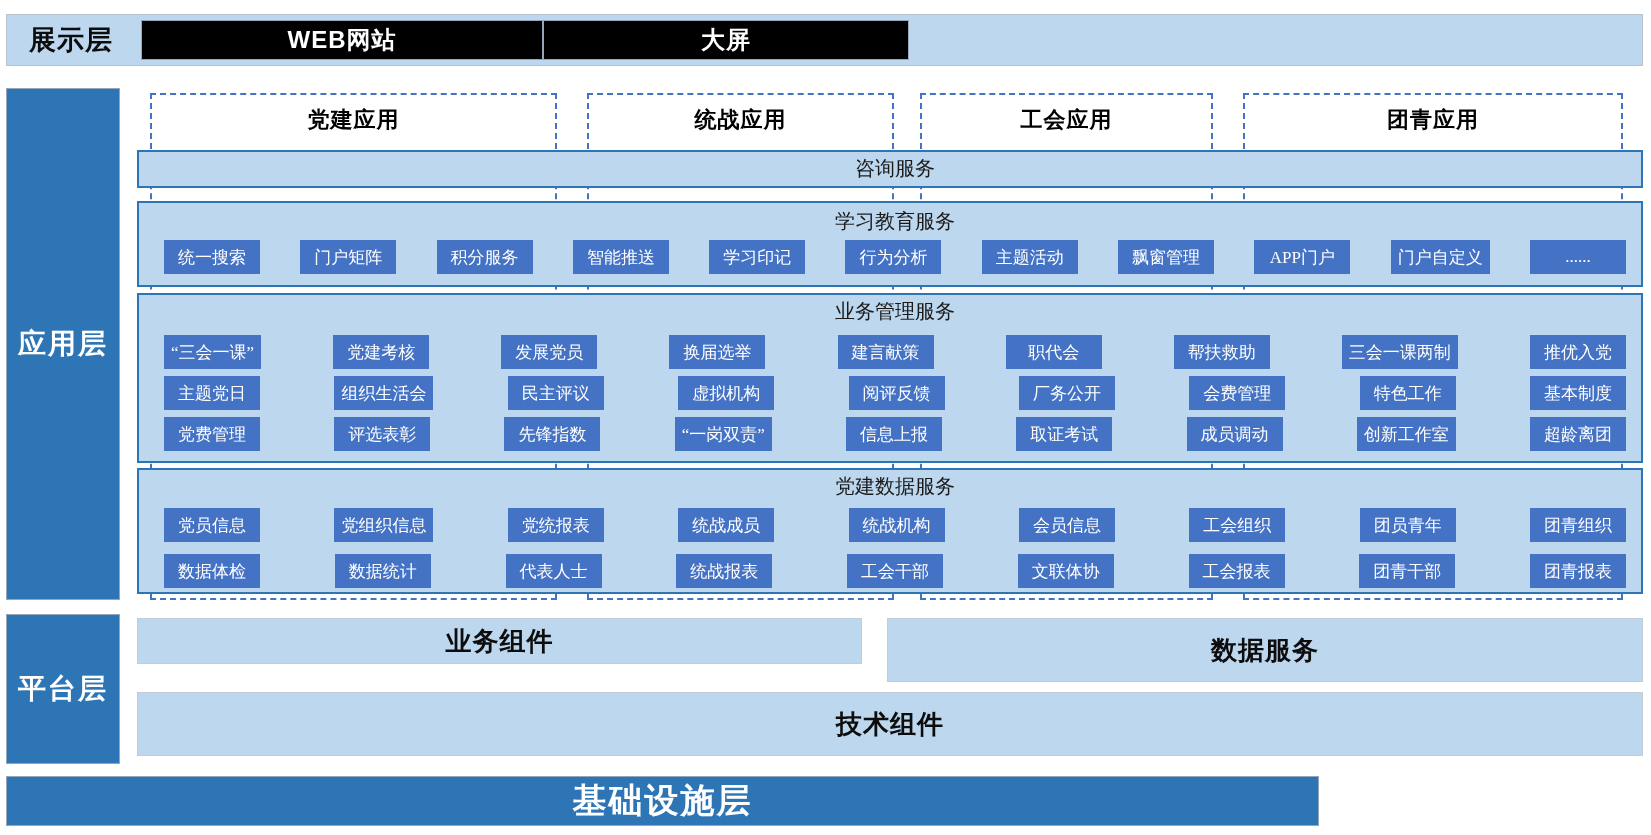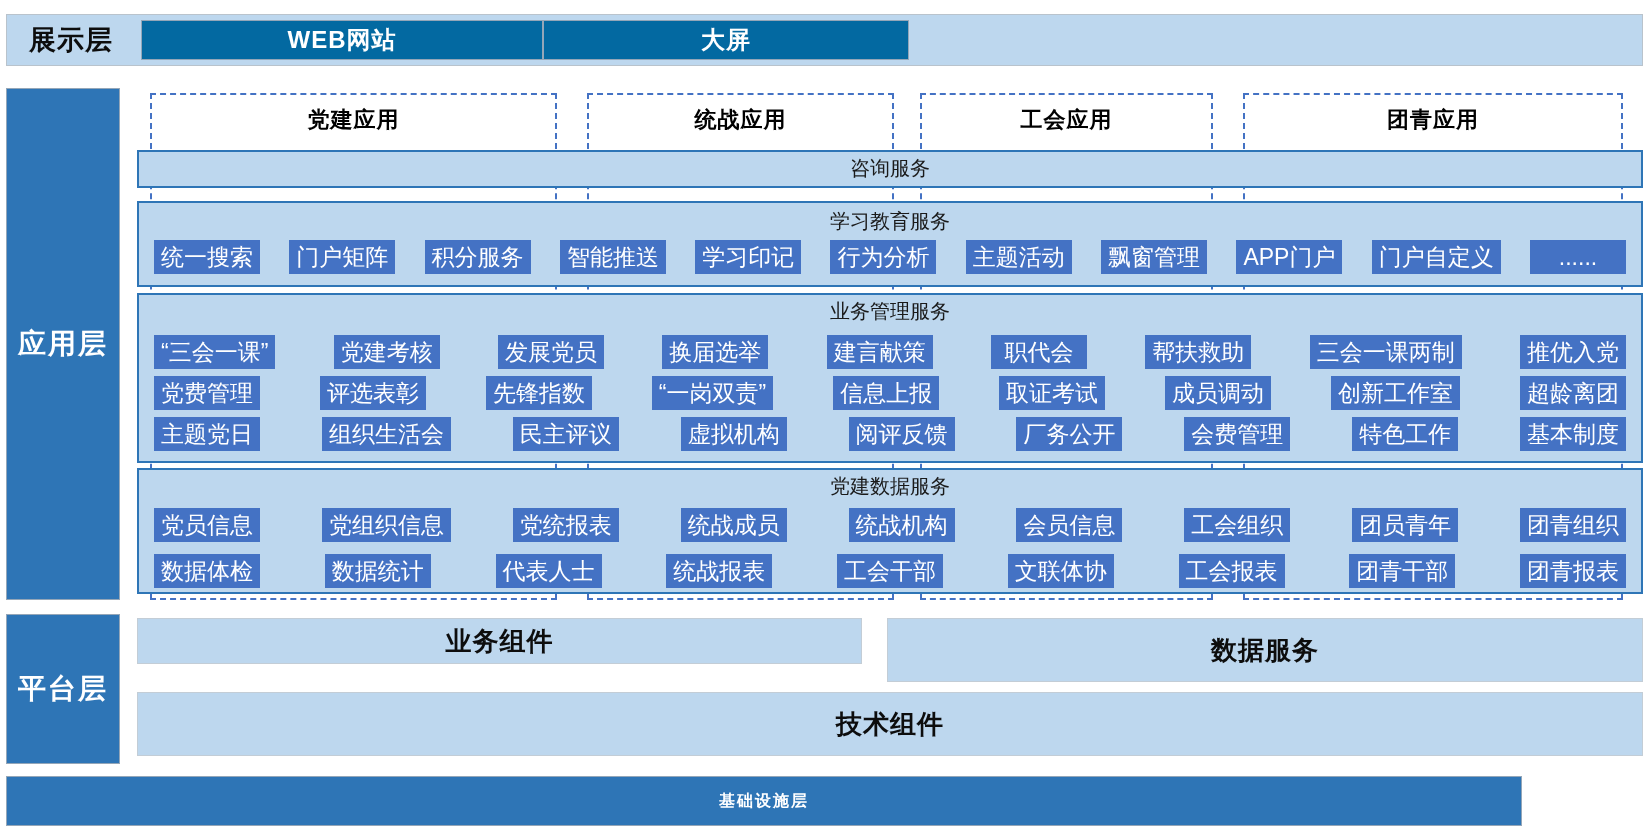--- a/index.html
+++ b/index.html
@@ -3,21 +3,21 @@
 <meta charset="utf-8">
 <style>
   html,body{margin:0;padding:0;background:#ffffff;}
   body{width:1651px;height:835px;position:relative;font-family:"Liberation Sans",sans-serif;overflow:hidden;}
   .page{position:absolute;inset:0;}
 
   
   .pres-bar{position:absolute;left:6px;top:14px;width:1637px;height:52px;background:#BDD7EE;
             border:1px solid #b9c3cc;box-sizing:border-box;display:flex;align-items:center;}
   .layer-label-dark{width:128px;text-align:center;font-size:27px;font-weight:bold;color:#0d0d0d;letter-spacing:1px;}
-  .pres-btn{height:40px;background:#0369a1;border:1px solid #94a6b8;color:#ffffff;font-weight:bold;
+  .pres-btn{height:40px;background:#000000;border:1px solid #94a6b8;color:#ffffff;font-weight:bold;
             font-size:24px;display:flex;align-items:center;justify-content:center;box-sizing:border-box;letter-spacing:1px;}
   .pres-btn.b1{width:402px;margin-left:6px;}
   .pres-btn.b2{width:425px;margin-left:73px;}
   .pres-btn.b3{width:366px;}
 
   
   .app-row{position:absolute;left:6px;top:88px;width:1637px;height:512px;}
   .side-block{position:absolute;left:0;top:0;width:114px;height:100%;background:#2E75B6;border:1px solid #94a6b8;
               box-sizing:border-box;color:#fff;font-size:28px;font-weight:bold;letter-spacing:2px;
               display:flex;align-items:center;justify-content:center;}
@@ -25,50 +25,50 @@
 
   .dashed-col{position:absolute;top:5px;bottom:0;border:2px dashed #4472C4;box-sizing:border-box;background:transparent;}
   .dashed-col.c1{left:13px;width:407px;}
   .dashed-col.c2{left:450px;width:307px;}
   .dashed-col.c3{left:783px;width:293px;}
   .dashed-col.c4{left:1106px;width:380px;}
   .col-header{height:50px;display:flex;align-items:center;justify-content:center;
               font-size:22px;font-weight:bold;color:#000;letter-spacing:1px;}
 
   .service-bar{position:absolute;left:0;width:1506px;background:#BDD7EE;border:2px solid #2E75B6;
-               box-sizing:border-box;z-index:2;}
+               box-sizing:border-box;z-index:2;padding-left:10px;}
   .sec-0{top:62px;height:38px;}
   .sec-1{top:113px;height:86px;}
   .sec-2{top:205px;height:170px;}
   .sec-3{top:380px;height:126px;}
   .sec-title{text-align:center;font-size:20px;color:#1a1a1a;line-height:28px;margin-top:4px;}
   .sec-0 .sec-title{line-height:32px;margin-top:0;}
   .sec-2 .sec-title,.sec-3 .sec-title{margin-top:2px;}
 
   .btn-row{display:flex;justify-content:space-between;align-items:center;padding:0 15px;}
   .sec-1 .btn-row{margin-top:5px;}
   .sec-2 .btn-row{margin-top:7px;}
   .sec-2 .btn-row:nth-of-type(2){margin-top:10px;}
   .sec-3 .btn-row{margin-top:12px;}
   .sec-3 .btn-row:nth-of-type(2){margin-top:8px;}
-  .svc-btn{min-width:96px;height:34px;background:#4472C4;color:#ffffff;font-size:23px;
-           display:flex;align-items:center;justify-content:center;padding:0 7px;box-sizing:border-box;white-space:nowrap;}
+  .svc-btn{min-width:96px;height:34px;background:#4472C4;color:#ffffff;font-size:17px;
+           display:flex;align-items:center;justify-content:center;padding:0 7px;box-sizing:border-box;white-space:nowrap;font-family:Liberation Serif, serif;}
 
   
   .plat-row{position:absolute;left:6px;top:614px;width:1637px;height:150px;}
   .plat-main{position:absolute;left:131px;top:0;width:1506px;height:100%;}
   .plat-box{position:absolute;background:#BDD7EE;border:1px solid #c3cdd6;box-sizing:border-box;
             display:flex;align-items:center;justify-content:center;font-size:26px;font-weight:bold;color:#0d0d0d;letter-spacing:1px;}
   .plat-box.box-left{left:0;top:4px;width:725px;height:46px;}
   .plat-box.box-right{left:750px;top:4px;right:0;height:64px;}
   .plat-box.box-wide{left:0;right:0;top:78px;height:64px;}
 
   
-  .infra-bar{position:absolute;left:6px;top:776px;width:1516px;height:50px;background:#2E75B6;
-             border:1px solid #94a6b8;box-sizing:border-box;color:#ffffff;font-size:16px;font-weight:bold;
+  .infra-bar{position:absolute;left:6px;top:776px;width:1313px;height:50px;background:#2E75B6;
+             border:1px solid #94a6b8;box-sizing:border-box;color:#ffffff;font-size:34px;font-weight:bold;
              letter-spacing:2px;display:flex;align-items:center;justify-content:center;}
 </style>
 </head>
 <body>
 
 <div class="page">
 
   <div class="pres-bar">
     <div class="layer-label-dark">展示层</div>
     <div class="pres-btn b1">WEB网站</div>
@@ -116,40 +116,40 @@
             <div class="svc-btn">党建考核</div>
             <div class="svc-btn">发展党员</div>
             <div class="svc-btn">换届选举</div>
             <div class="svc-btn">建言献策</div>
             <div class="svc-btn">职代会</div>
             <div class="svc-btn">帮扶救助</div>
             <div class="svc-btn">三会一课两制</div>
             <div class="svc-btn">推优入党</div>
           </div>
           <div class="btn-row">
+            <div class="svc-btn">主题党日</div>
+            <div class="svc-btn">组织生活会</div>
+            <div class="svc-btn">民主评议</div>
+            <div class="svc-btn">虚拟机构</div>
+            <div class="svc-btn">阅评反馈</div>
+            <div class="svc-btn">厂务公开</div>
+            <div class="svc-btn">会费管理</div>
+            <div class="svc-btn">特色工作</div>
+            <div class="svc-btn">基本制度</div>
+          </div>
+          <div class="btn-row">
             <div class="svc-btn">党费管理</div>
             <div class="svc-btn">评选表彰</div>
             <div class="svc-btn">先锋指数</div>
             <div class="svc-btn">“一岗双责”</div>
             <div class="svc-btn">信息上报</div>
             <div class="svc-btn">取证考试</div>
             <div class="svc-btn">成员调动</div>
             <div class="svc-btn">创新工作室</div>
             <div class="svc-btn">超龄离团</div>
-          </div>
-          <div class="btn-row">
-            <div class="svc-btn">主题党日</div>
-            <div class="svc-btn">组织生活会</div>
-            <div class="svc-btn">民主评议</div>
-            <div class="svc-btn">虚拟机构</div>
-            <div class="svc-btn">阅评反馈</div>
-            <div class="svc-btn">厂务公开</div>
-            <div class="svc-btn">会费管理</div>
-            <div class="svc-btn">特色工作</div>
-            <div class="svc-btn">基本制度</div>
           </div>
         </div>
         <div class="service-bar sec-3">
           <div class="sec-title">党建数据服务</div>
           <div class="btn-row">
             <div class="svc-btn">党员信息</div>
             <div class="svc-btn">党组织信息</div>
             <div class="svc-btn">党统报表</div>
             <div class="svc-btn">统战成员</div>
             <div class="svc-btn">统战机构</div>

